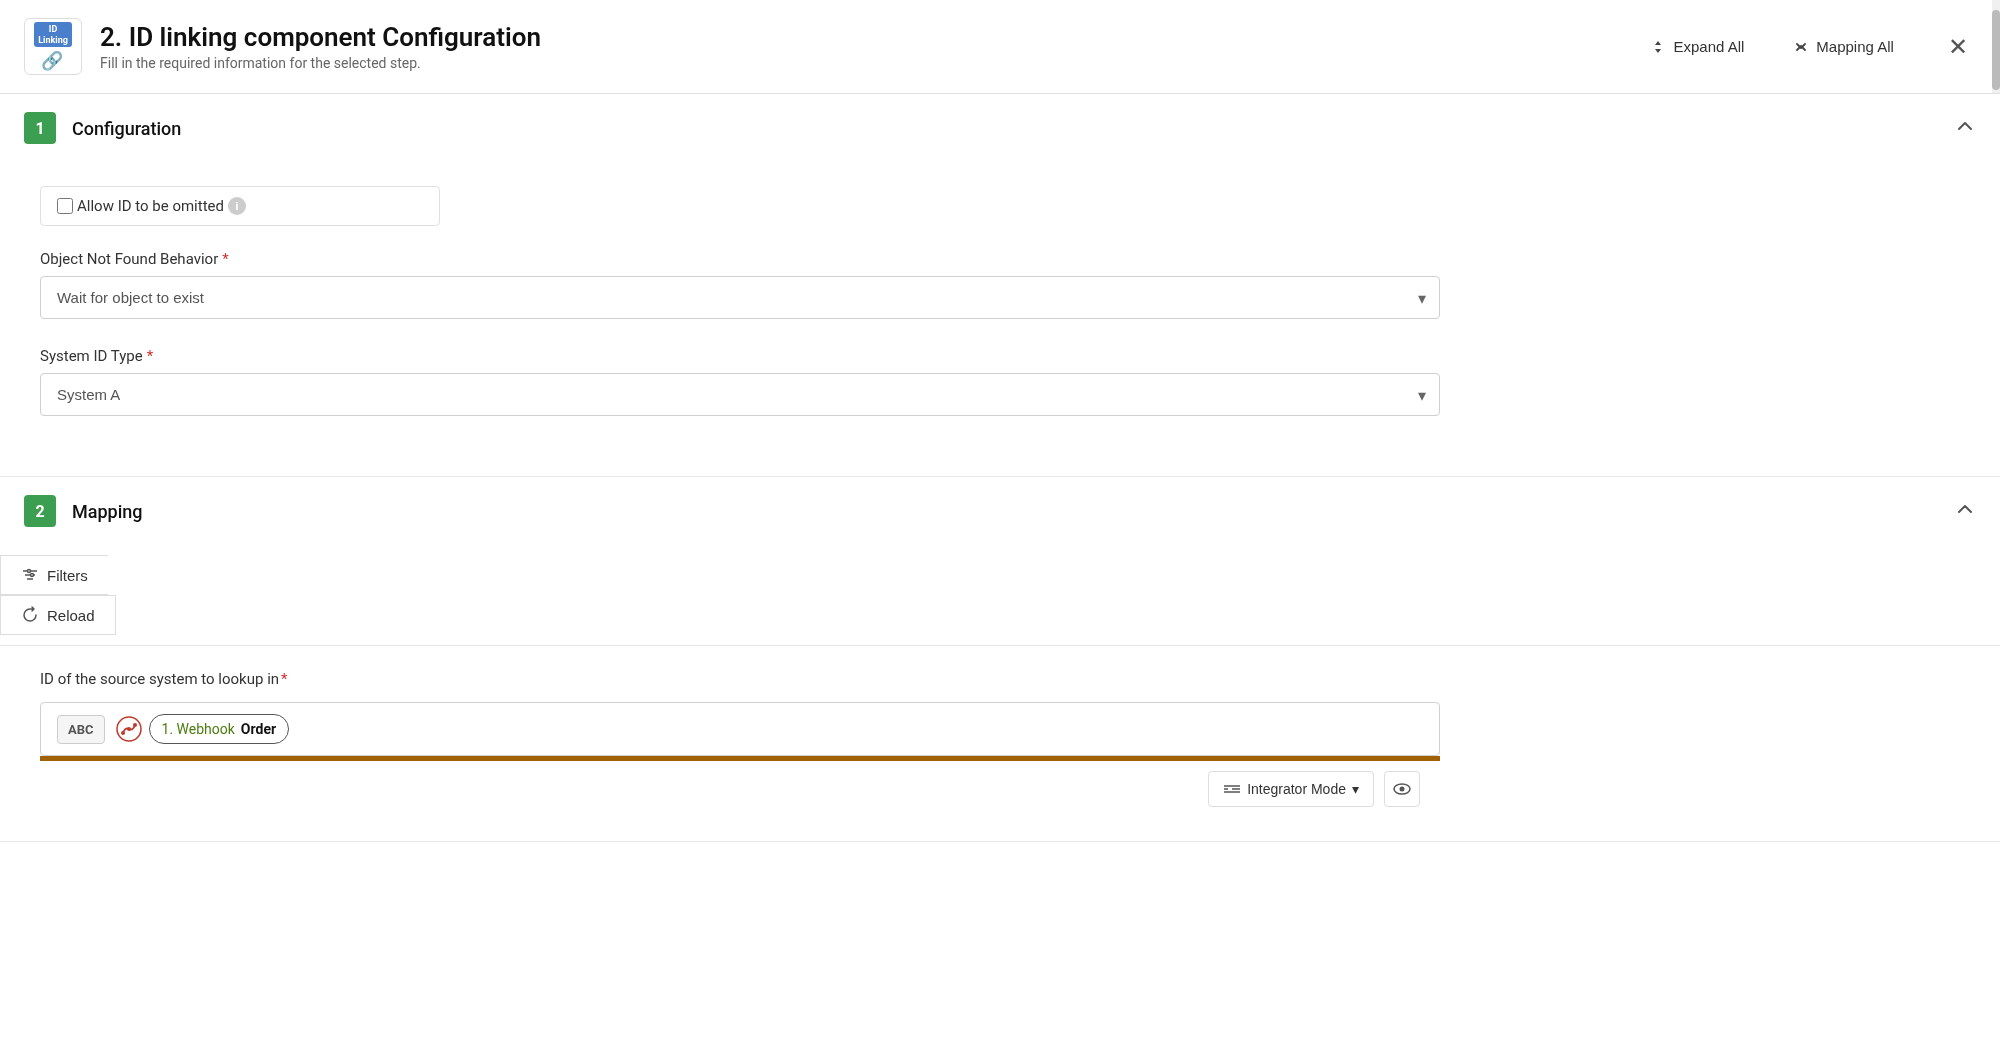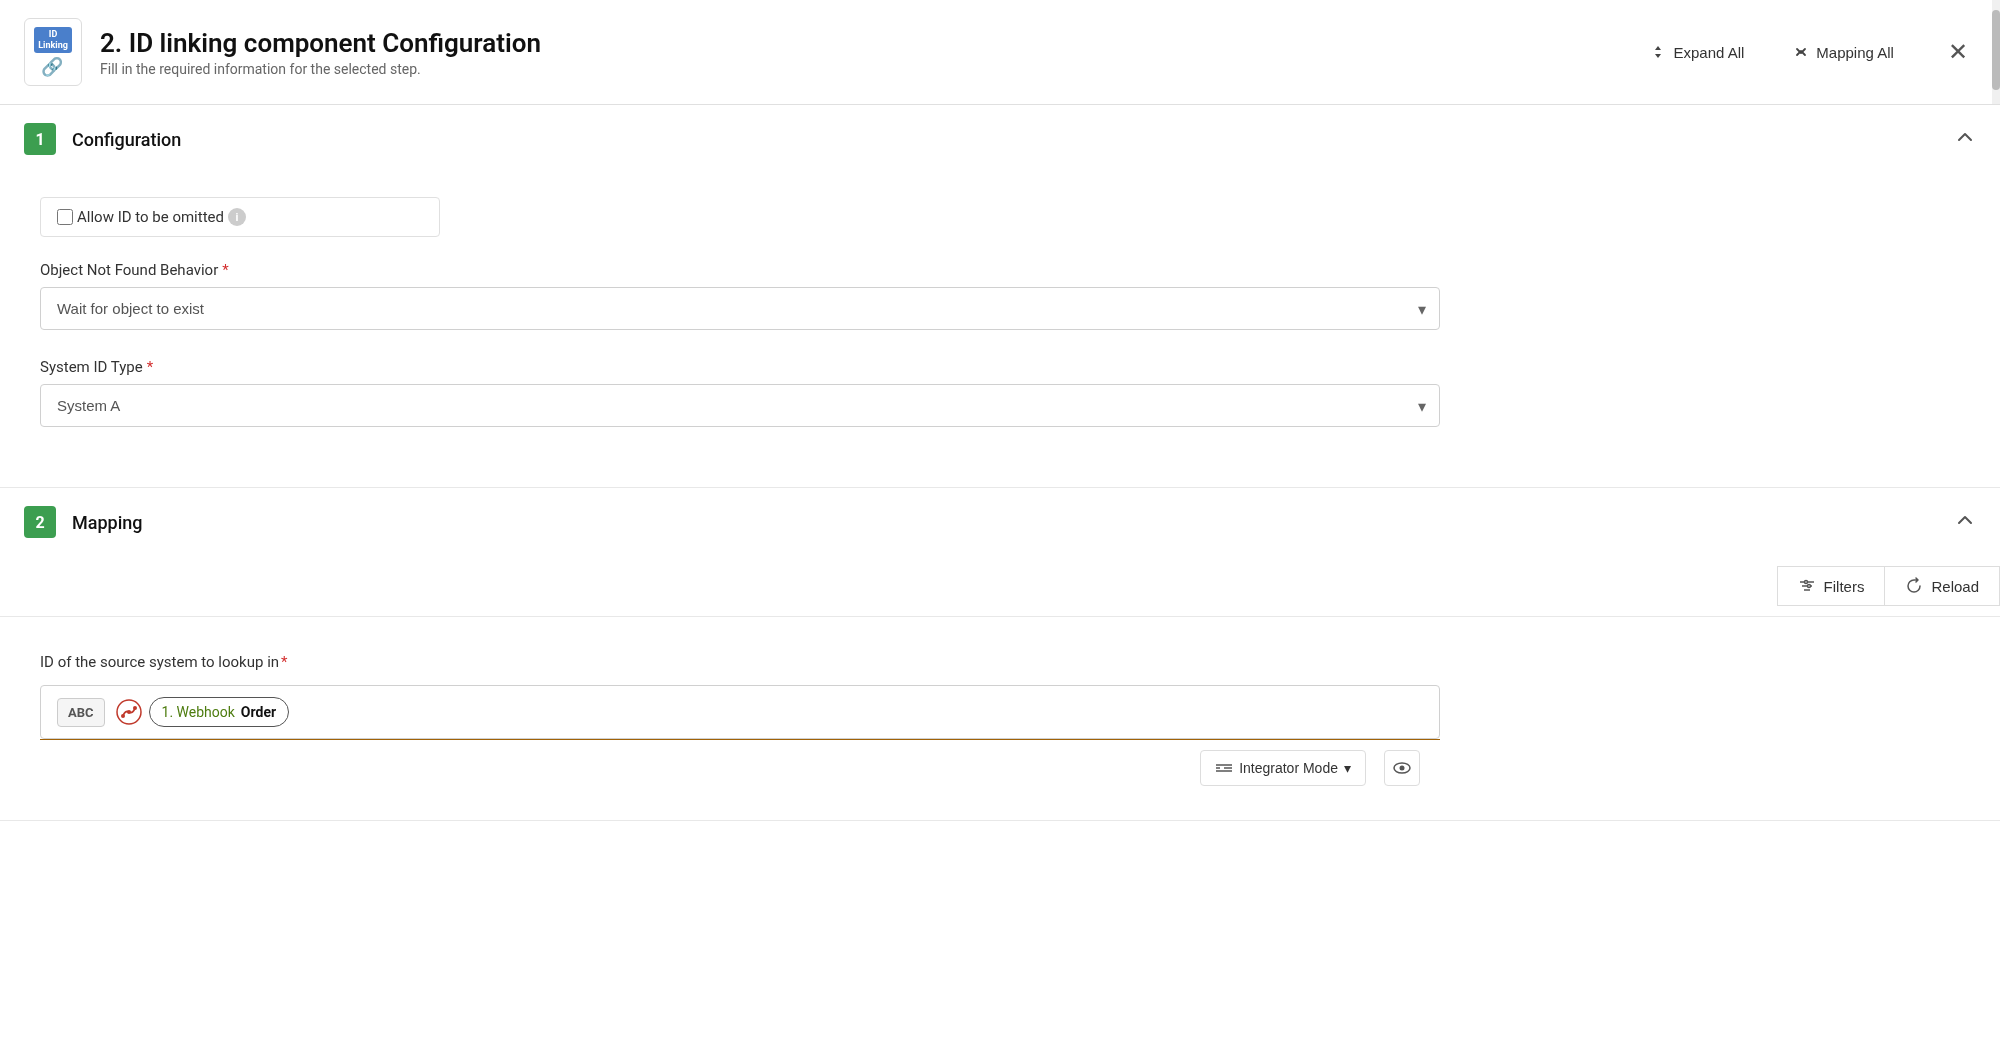--- a/index.html
+++ b/index.html
@@ -15,21 +15,21 @@
     
     .header {
       display: flex;
       align-items: center;
       padding: 18px 24px;
       border-bottom: 1px solid #e0e0e0;
       position: relative;
     }
     .header-logo {
       width: 58px;
-      height: 68px;
+      height: 57px;
       background: #fff;
       border: 1.5px solid #ddd;
       border-radius: 6px;
       display: flex;
       flex-direction: column;
       align-items: center;
       justify-content: center;
       margin-right: 18px;
       flex-shrink: 0;
     }
@@ -229,21 +229,22 @@
     }
 
     
     .mapping-toolbar {
       display: flex;
       justify-content: flex-end;
       align-items: flex-start;
       gap: 0;
       padding: 10px 0;
       border-bottom: 1px solid #e8e8e8;
-      margin-bottom: 12px;
+      margin-bottom: 0;
+      flex-direction: column;
     }
     .toolbar-btn {
       display: flex;
       align-items: center;
       gap: 8px;
       padding: 10px 20px;
       font-size: 15px;
       color: #333;
       background: #fff;
       border: 1px solid #ddd;
@@ -315,22 +316,22 @@
       font-weight: 700;
       color: #111;
     }
 
     
     .integrator-toolbar {
       display: flex;
       justify-content: flex-end;
       align-items: center;
       padding: 10px 20px;
-      border-top: 1px solid #a16207;
-      gap: 18px;
+      border-top: 5px solid #a16207;
+      gap: 10px;
       max-width: 1400px;
       margin-left: 0;
     }
     .integrator-mode-btn {
       display: flex;
       align-items: center;
       gap: 6px;
       padding: 8px 14px;
       font-size: 14px;
       color: #333;

